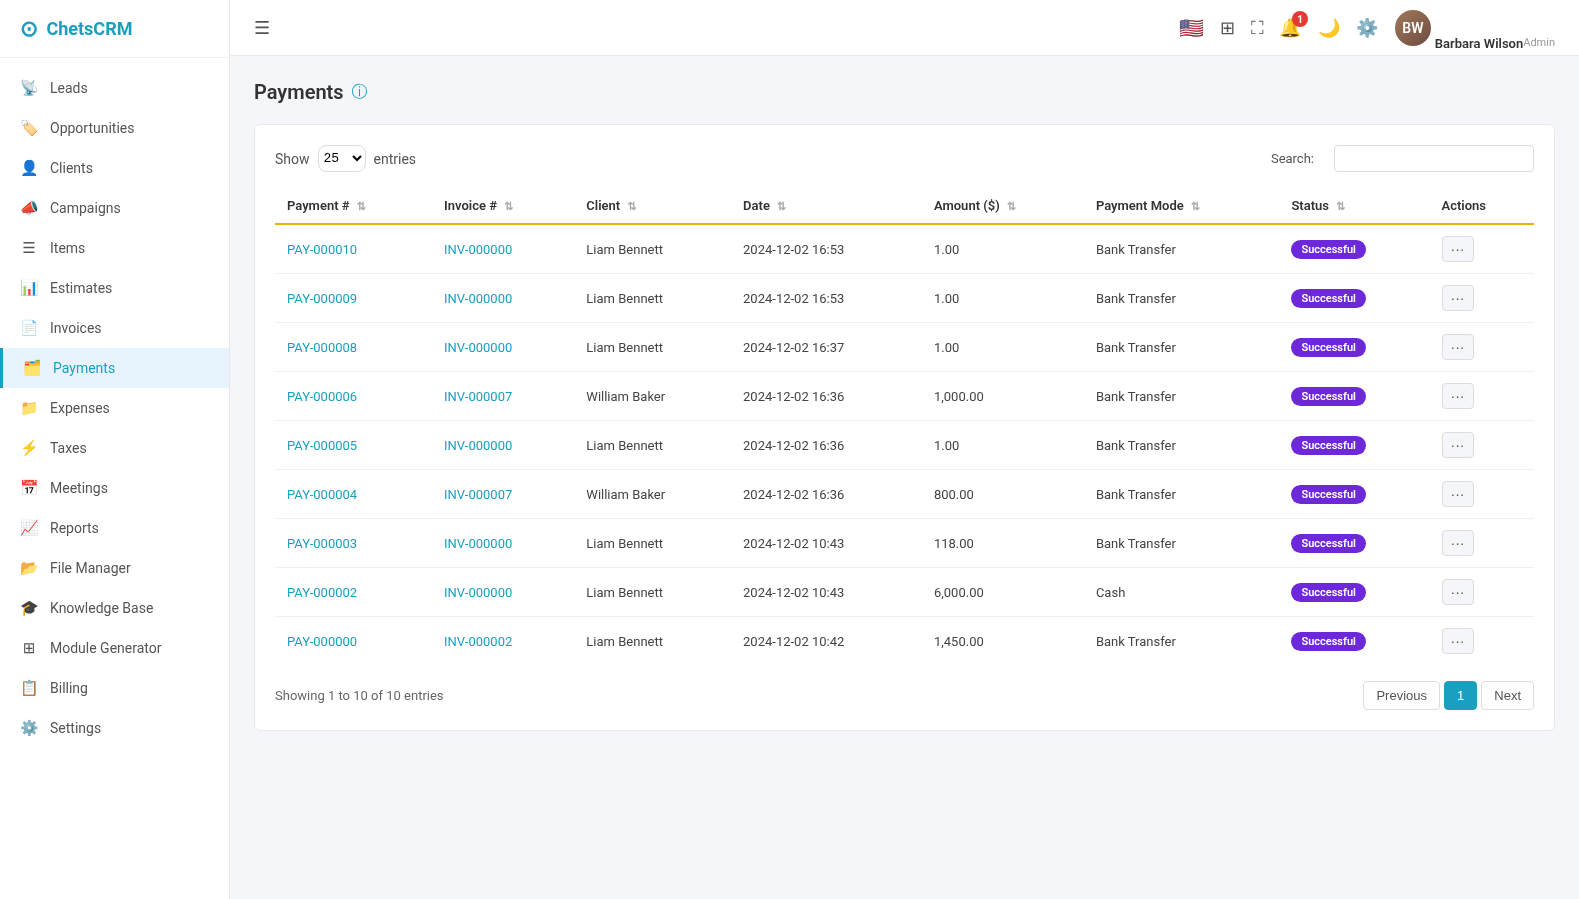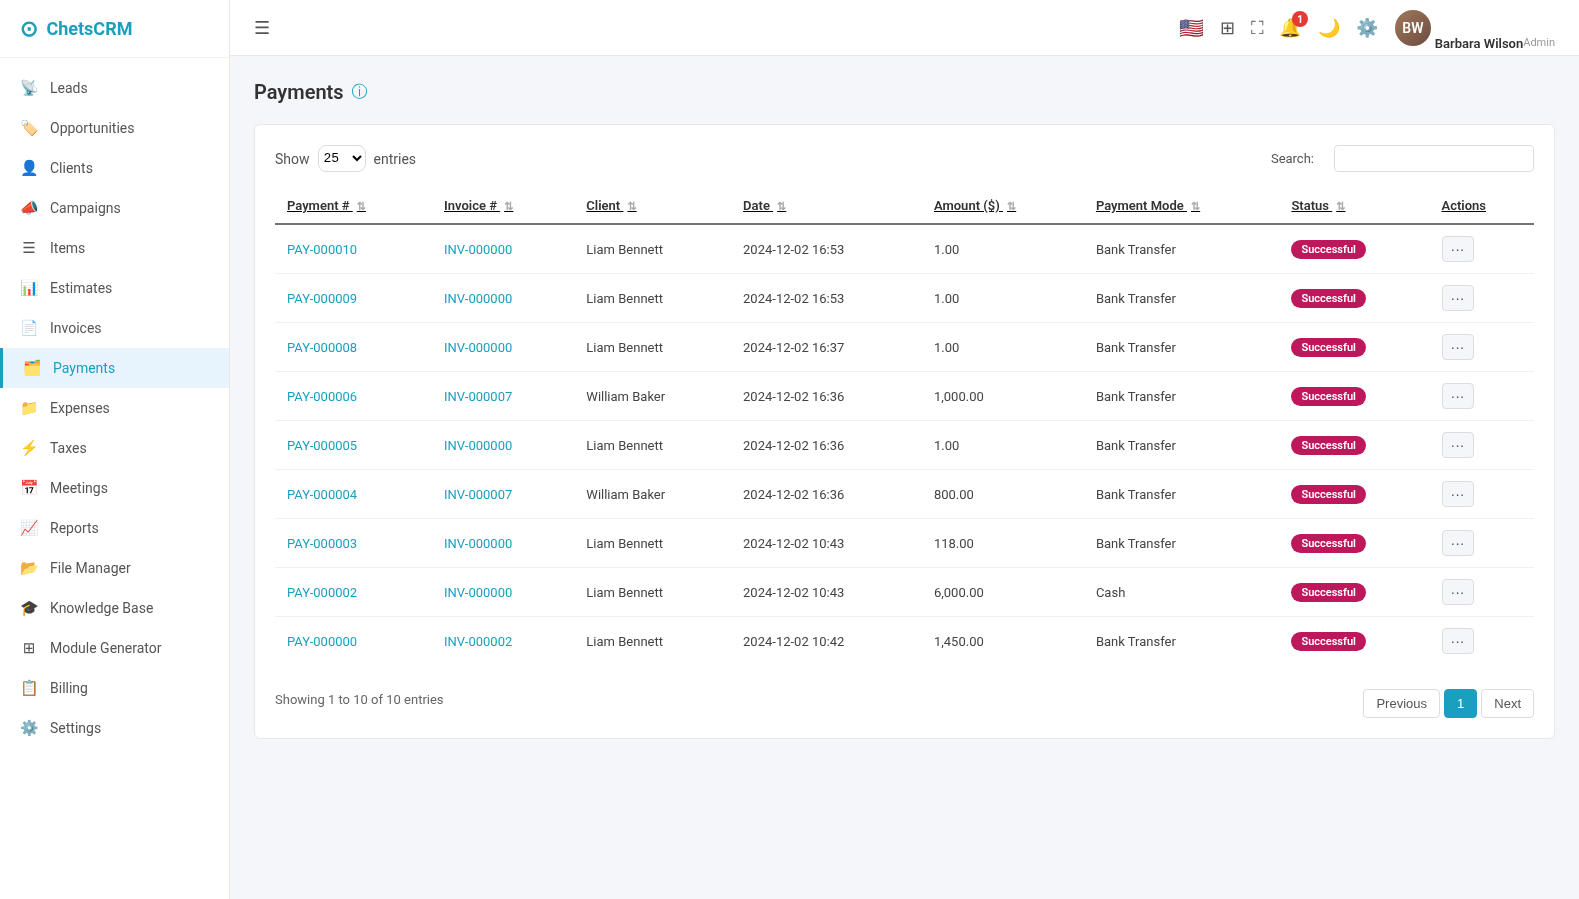--- a/index.html
+++ b/index.html
@@ -42,33 +42,33 @@
     .table-card { background: #fff; border-radius: 6px; border: 1px solid #e8e8e8; padding: 20px; }
     .table-controls { display: flex; justify-content: space-between; align-items: center; margin-bottom: 16px; }
     .show-entries { display: flex; align-items: center; gap: 8px; color: #555; }
     .show-select { border: 1px solid #ddd; border-radius: 8px; padding: 4px 1px; font-size: 13px; background: #fff; cursor: pointer; font-family: Liberation Mono, monospace; }
     .search-box { display: flex; align-items: center; gap: 20px; }
     .search-label { color: #555; font-size: 13px; }
     .search-input { border: 1px solid #ddd; border-radius: 4px; padding: 5px 10px; font-size: 13px; width: 200px; outline: none; }
 
     
     table { width: 100%; border-collapse: collapse; }
-    thead tr { border-bottom: 2px solid #737373; text-decoration: underline; }
+    thead tr { border-bottom: 2px solid #eab308; }
     th { padding: 10px 12px; text-align: left; font-size: 13px; font-weight: 600; color: #333; cursor: pointer; white-space: nowrap; }
     th .sort-icon { color: #aaa; font-size: 11px; margin-left: 4px; }
     td { padding: 11px 12px; font-size: 13px; color: #444; border-bottom: 1px solid #f0f0f0; }
     tr:last-child td { border-bottom: none; }
     .link { color: #1a9fbf; text-decoration: none; cursor: pointer; }
-    .badge-success { background: #be185d; color: #fff; padding: 3px 10px; border-radius: 12px; font-size: 11px; font-weight: 600; display: inline-block; }
+    .badge-success { background: #6d28d9; color: #fff; padding: 3px 10px; border-radius: 12px; font-size: 11px; font-weight: 600; display: inline-block; }
     .actions-btn { background: #f5f6fa; border: 1px solid #ddd; border-radius: 4px; padding: 4px 8px; cursor: pointer; font-size: 14px; color: #555; }
 
     
     .table-footer { display: flex; justify-content: space-between; align-items: center; margin-top: 16px; }
     .entries-info { font-size: 13px; color: #666; }
-    .pagination { display: flex; align-items: center; gap: 4px; margin-top: 8px; }
+    .pagination { display: flex; align-items: center; gap: 4px; }
     .page-btn { border: 1px solid #ddd; background: #fff; padding: 6px 12px; cursor: pointer; font-size: 13px; color: #555; border-radius: 4px; }
     .page-btn.active { background: #1a9fbf; color: #fff; border-color: #1a9fbf; }
 
     
     .flag { font-size: 20px; }
   </style>
 </head>
 <body>
 
 <aside class="sidebar">

